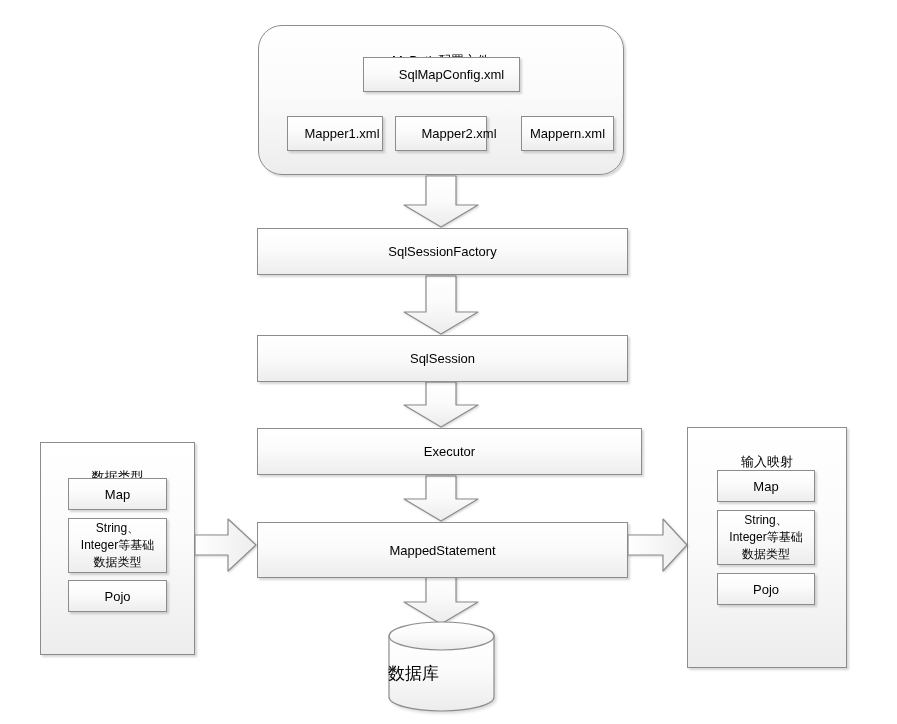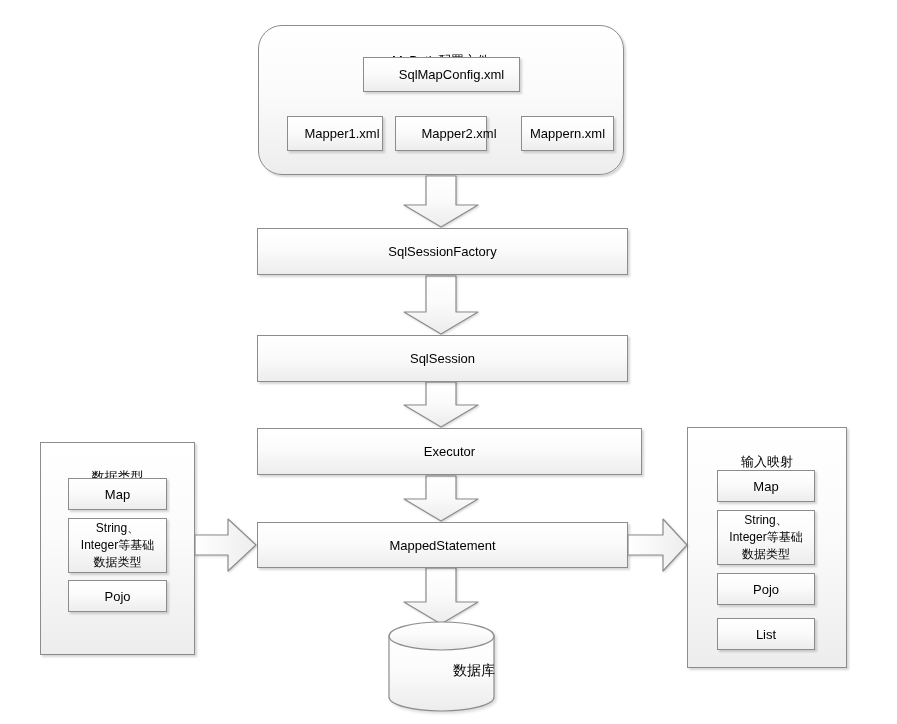--- a/index.html
+++ b/index.html
@@ -49,22 +49,22 @@
   .arrow-svg {
     position: absolute;
     filter: drop-shadow(1.5px 1.5px 1px rgba(0,0,0,0.18));
   }
   .cyl-svg {
     position: absolute;
     filter: drop-shadow(2px 2px 1.5px rgba(0,0,0,0.15));
   }
   .cyl-label {
     position: absolute;
-    text-align: right;
-    font-size: 14px;
+    text-align: left;
+    font-size: 17px;
   }
   .defs-svg { position: absolute; width: 0; height: 0; }
 </style>
 </head>
 <body>
 
 <div class="stage">
 
   <svg class="defs-svg" aria-hidden="true">
     <defs>
@@ -116,21 +116,21 @@
 
   <div class="box" style="left:257px; top:335px; width:371px; height:47px;">
     <span>SqlSession</span>
   </div>
   <div class="box" style="left:257px; top:228px; width:371px; height:47px;">
     <span>SqlSessionFactory</span>
   </div>
   <div class="box" style="left:257px; top:428px; width:385px; height:47px;">
     <span>Executor</span>
   </div>
-  <div class="box" style="left:257px; top:522px; width:371px; height:46px;">
+  <div class="box" style="left:257px; top:522px; width:371px; height:56px;">
     <span>MappedStatement</span>
   </div>
 
   <div class="box group-box" style="left:40px; top:442px; width:155px; height:213px;">
     <div class="group-title">数据类型</div>
   </div>
   <div class="box" style="left:68px; top:478px; width:99px; height:32px;">
     <span>Map</span>
   </div>
   <div class="box small-text" style="left:68px; top:518px; width:99px; height:55px;">
@@ -149,23 +149,20 @@
     <span>Map</span>
   </div>
   <div class="box small-text" style="left:717px; top:510px; width:98px; height:55px;">
     <span>String、
 Integer等基础
 数据类型</span>
   </div>
   <div class="box" style="left:717px; top:573px; width:98px; height:32px;">
     <span>Pojo</span>
   </div>
-  <div class="box" style="left:717px; top:618px; width:98px; height:32px;">
-    <span>List</span>
-  </div>
 
   <svg class="arrow-svg" style="left:194px; top:518px;" width="63" height="54" viewBox="0 0 63 54">
     <polygon points="1,17 34,17 34,1 62,27 34,53 34,37 1,37" fill="url(#shapeGradH)" stroke="#8c8c8c" stroke-width="1.2" stroke-linejoin="round"></polygon>
   </svg>
   <svg class="arrow-svg" style="left:627px; top:518px;" width="61" height="54" viewBox="0 0 61 54">
     <polygon points="1,17 36,17 36,1 60,27 36,53 36,37 1,37" fill="url(#shapeGradH)" stroke="#8c8c8c" stroke-width="1.2" stroke-linejoin="round"></polygon>
   </svg>
 
   <svg class="cyl-svg" style="left:388px; top:621px;" width="107" height="92" viewBox="0 0 107 92">
     <path d="M1,15 L1,76 A52.5,14 0 0 0 106,76 L106,15 Z" fill="url(#shapeGrad)" stroke="#8c8c8c" stroke-width="1.2"></path>

